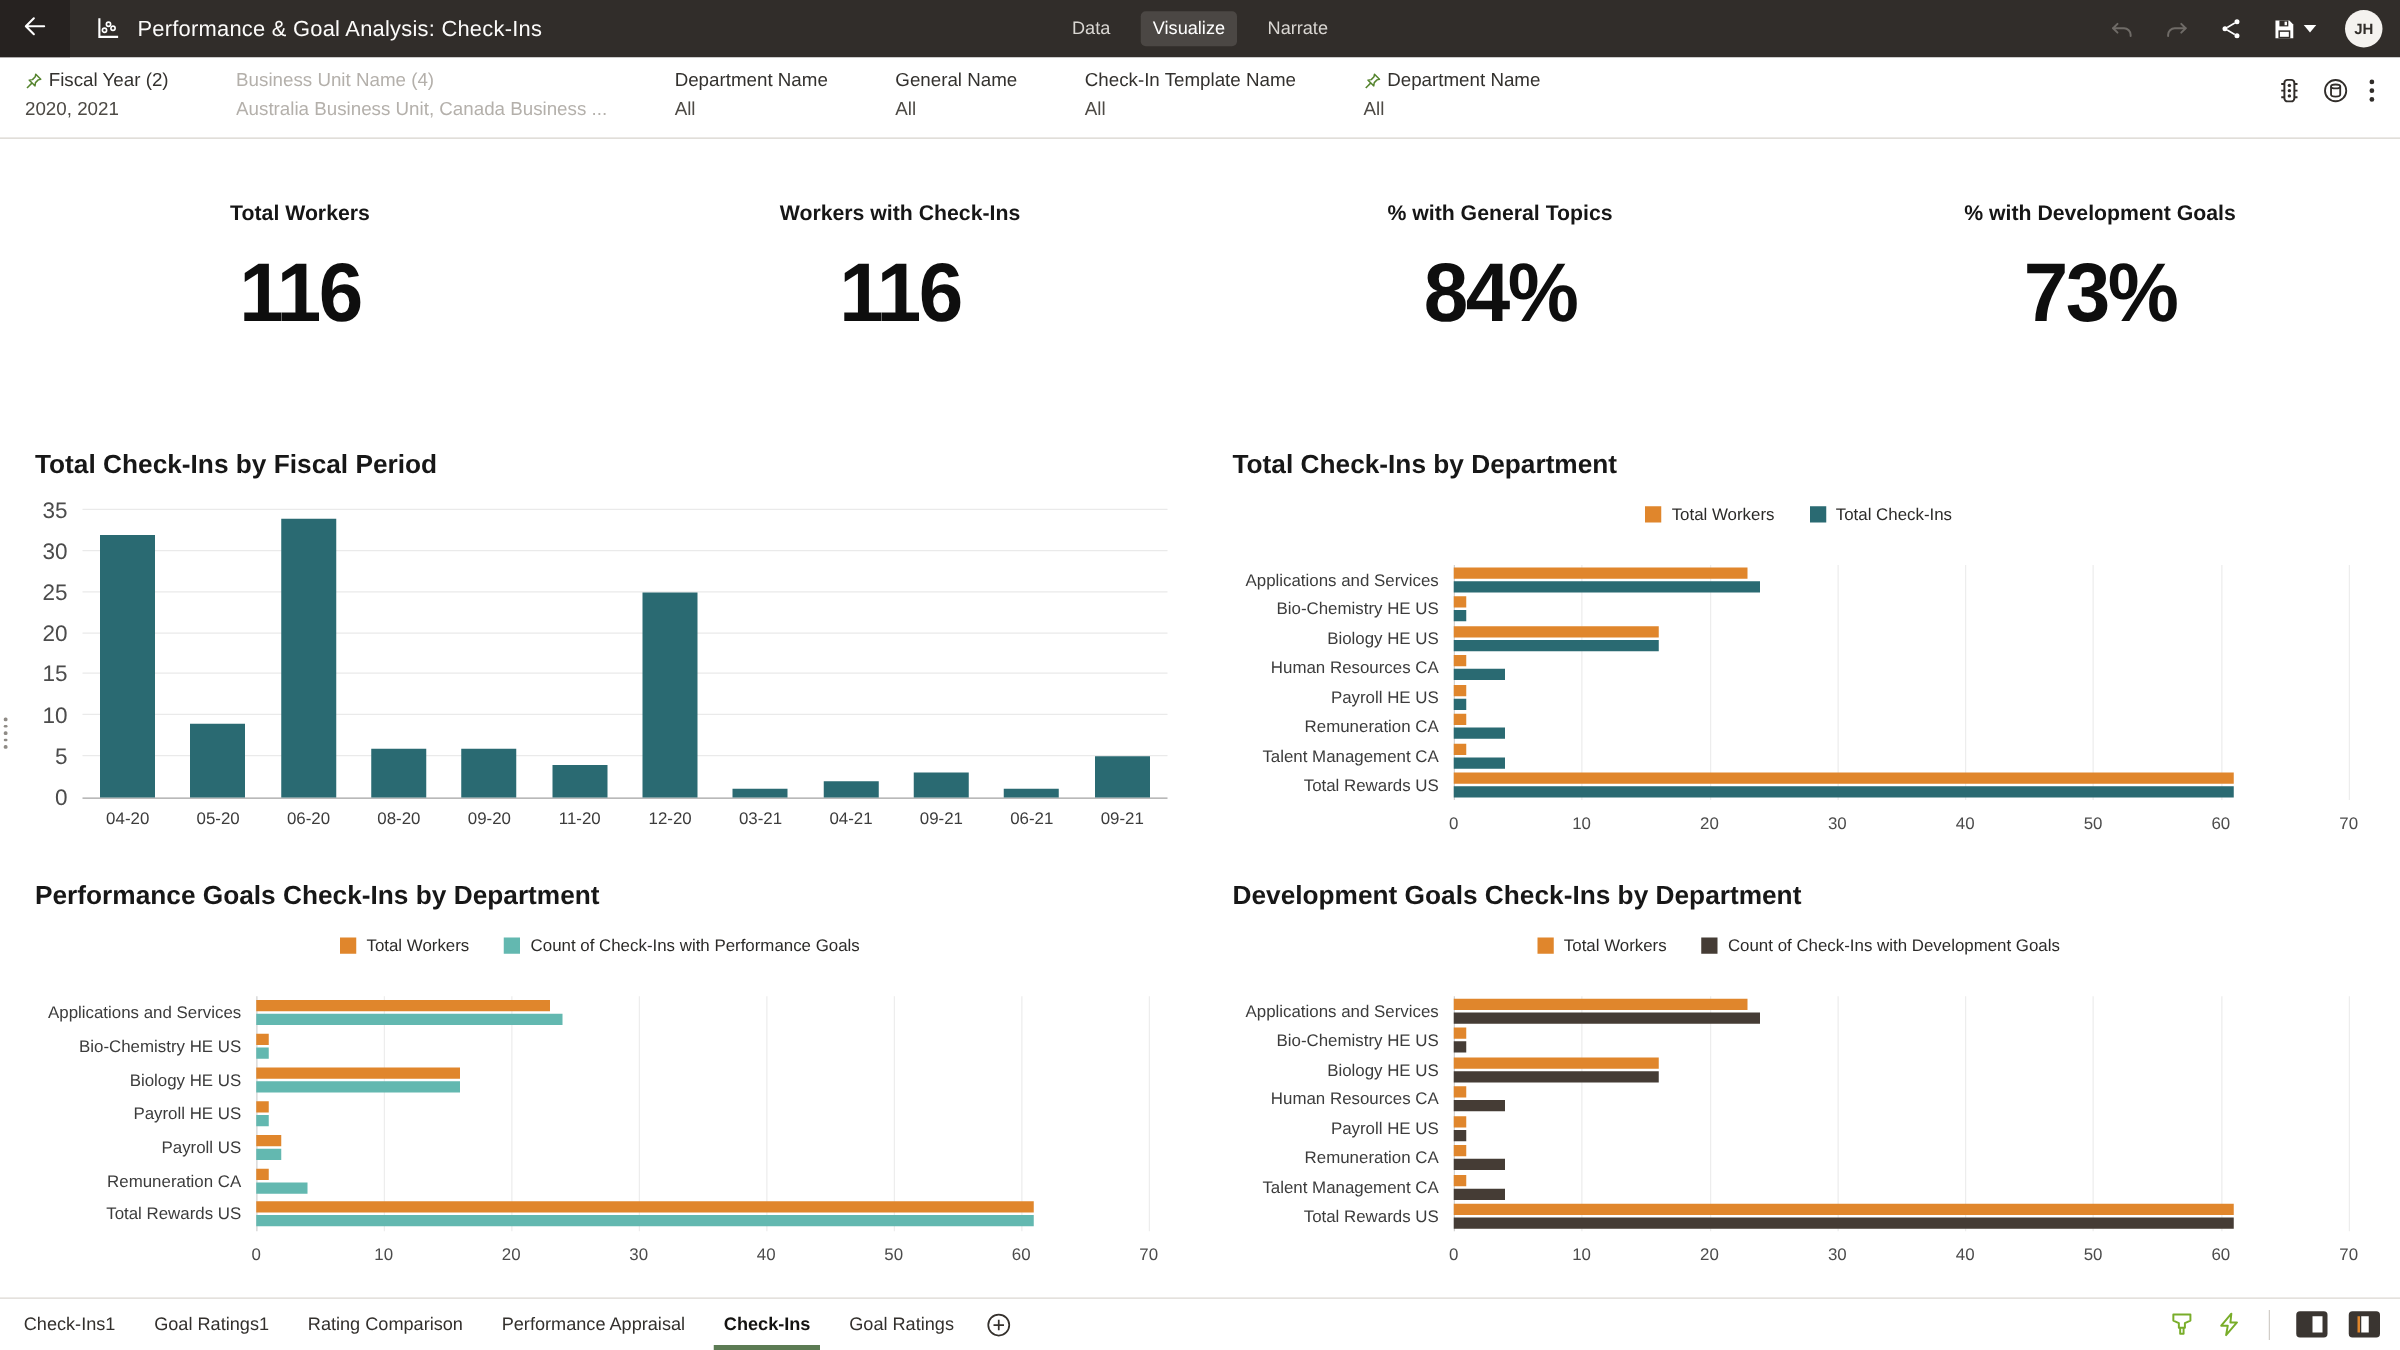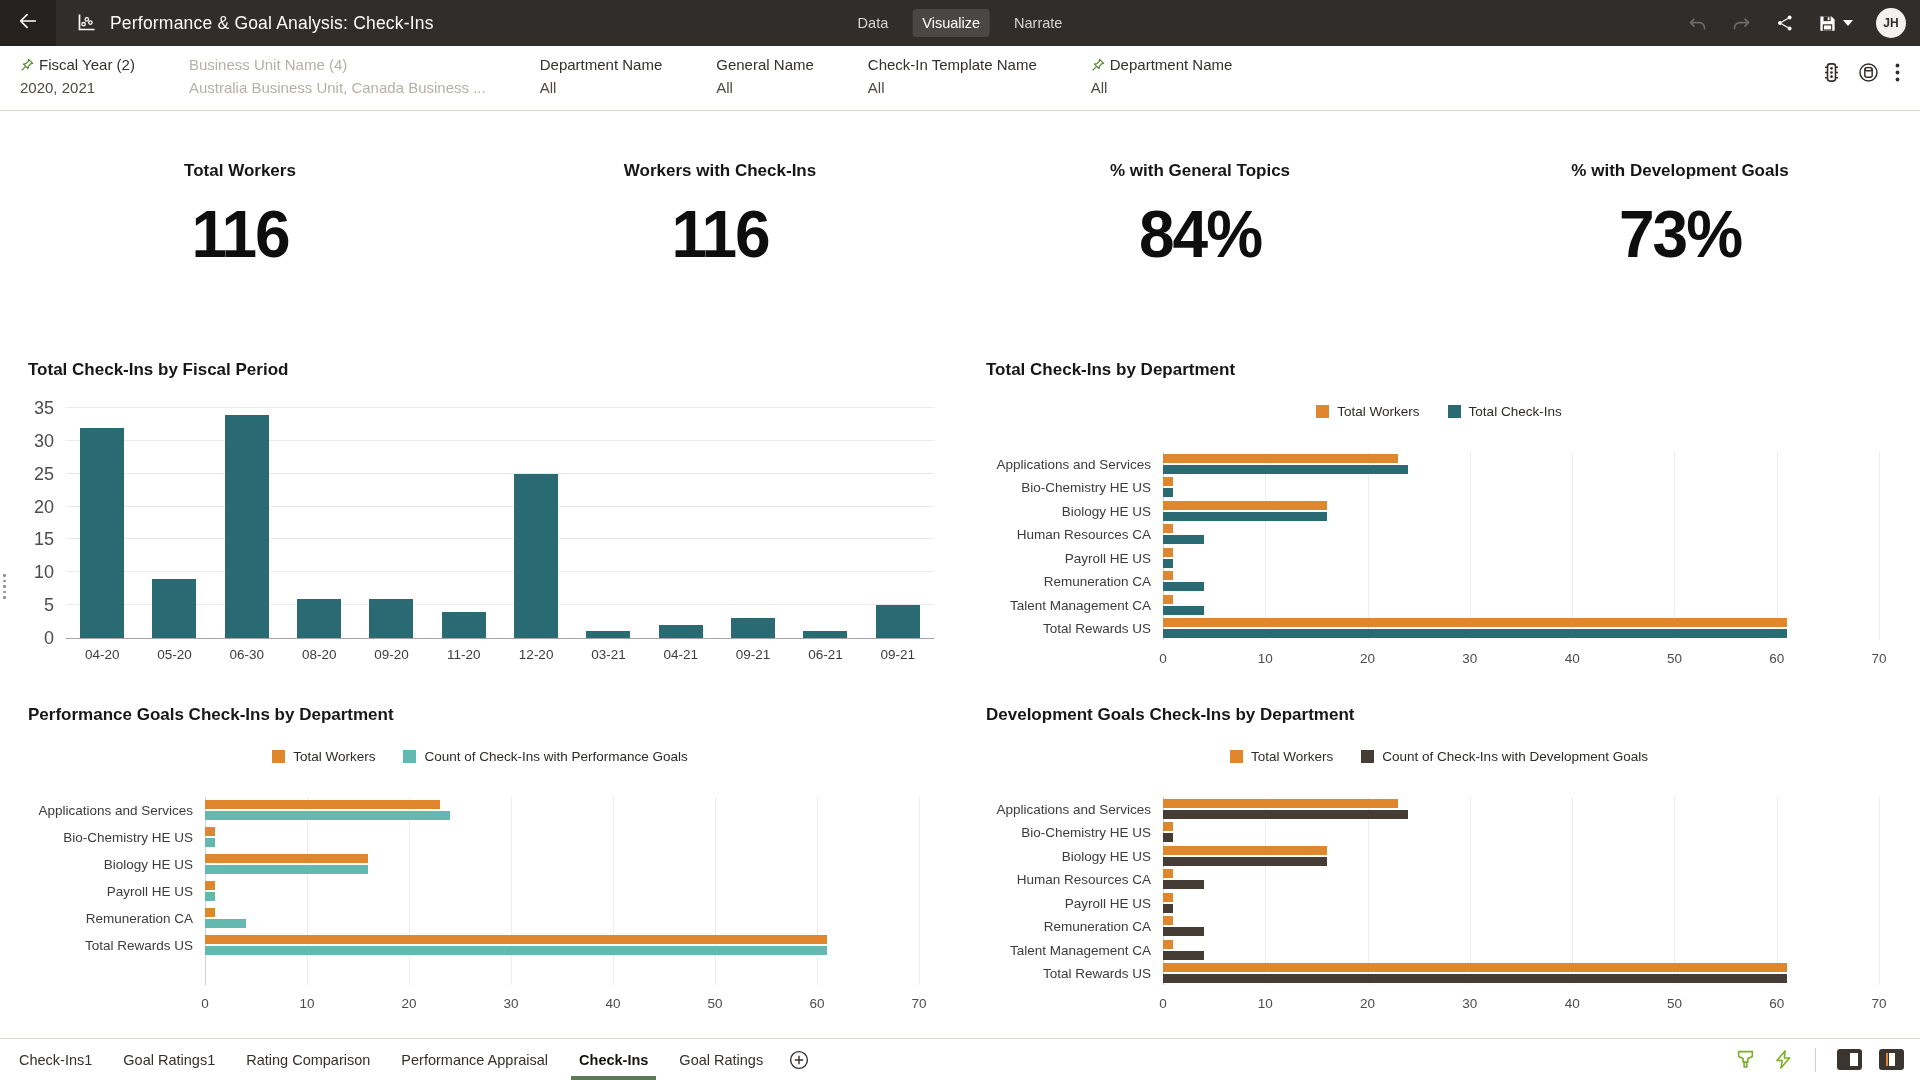--- a/index.html
+++ b/index.html
@@ -37,21 +37,21 @@
   .kpi{flex:1;text-align:center;padding-top:50px;}
   .kpi-label{font-size:17px;font-weight:700;color:#161616;}
   .kpi-value{margin-top:16px;font-size:64px;font-weight:700;color:#0e0e0e;letter-spacing:-2px;transform:scaleY(1.04);}
 
   
   .chart{position:absolute;background:#fff;}
   #c1{left:20px;top:352px;width:920px;height:340px;}
   #c2{left:978px;top:352px;width:922px;height:340px;}
   #c3{left:20px;top:697px;width:920px;height:340px;}
   #c4{left:978px;top:697px;width:922px;height:340px;}
-  .chart-title{position:absolute;left:8px;top:8px;margin:0;font-size:17px;font-weight:700;color:#171717;}
+  .chart-title{position:absolute;left:8px;top:8px;margin:0;font-size:21px;font-weight:700;color:#171717;}
 
   .vplot{position:absolute;left:46px;right:6px;top:56px;height:230px;border-bottom:1px solid #a3a3a3;}
   .vgrid{position:absolute;left:0;right:0;height:1px;background:#eaeaea;}
   .vy-label{position:absolute;right:calc(100% + 12px);transform:translateY(50%);font-size:18px;color:#4c4c4c;line-height:1;}
   .vbars{display:flex;height:100%;align-items:flex-end;position:relative;z-index:1;}
   .vcol{flex:1;display:flex;justify-content:center;align-items:flex-end;height:100%;}
   .vbar{width:44px;}
   .vxrow{position:absolute;left:46px;right:6px;top:295px;display:flex;}
   .vx{flex:1;text-align:center;font-size:13.5px;color:#3c3c3c;}
 
@@ -300,21 +300,21 @@
             <div class="vbar" style="height: 2.85714%; background: rgb(42, 106, 114);"></div>
           </div>
           <div class="vcol">
             <div class="vbar" style="height: 14.2857%; background: rgb(42, 106, 114);"></div>
           </div>
         </div>
       </div>
       <div class="vxrow">
         <span class="vx">04-20</span>
         <span class="vx">05-20</span>
-        <span class="vx">06-30</span>
+        <span class="vx">06-20</span>
         <span class="vx">08-20</span>
         <span class="vx">09-20</span>
         <span class="vx">11-20</span>
         <span class="vx">12-20</span>
         <span class="vx">03-21</span>
         <span class="vx">04-21</span>
         <span class="vx">09-21</span>
         <span class="vx">06-21</span>
         <span class="vx">09-21</span>
       </div>
@@ -433,20 +433,25 @@
           <span class="hlabel">Biology HE US</span>
           <div class="hbar" style="width: 22.8571%; background: rgb(224, 134, 44);"></div>
           <div class="hbar" style="width: 22.8571%; background: rgb(99, 184, 176);"></div>
         </div>
         <div class="hrow" style="height: 14.2857%;">
           <span class="hlabel">Payroll HE US</span>
           <div class="hbar" style="width: 1.42857%; background: rgb(224, 134, 44);"></div>
           <div class="hbar" style="width: 1.42857%; background: rgb(99, 184, 176);"></div>
         </div>
         <div class="hrow" style="height: 14.2857%;">
+          <span class="hlabel">Payroll US</span>
+          <div class="hbar" style="width: 2.85714%; background: rgb(224, 134, 44);"></div>
+          <div class="hbar" style="width: 2.85714%; background: rgb(99, 184, 176);"></div>
+        </div>
+        <div class="hrow" style="height: 14.2857%;">
           <span class="hlabel">Remuneration CA</span>
           <div class="hbar" style="width: 1.42857%; background: rgb(224, 134, 44);"></div>
           <div class="hbar" style="width: 5.71429%; background: rgb(99, 184, 176);"></div>
         </div>
         <div class="hrow" style="height: 14.2857%;">
           <span class="hlabel">Total Rewards US</span>
           <div class="hbar" style="width: 87.1429%; background: rgb(224, 134, 44);"></div>
           <div class="hbar" style="width: 87.1429%; background: rgb(99, 184, 176);"></div>
         </div>
       </div>

